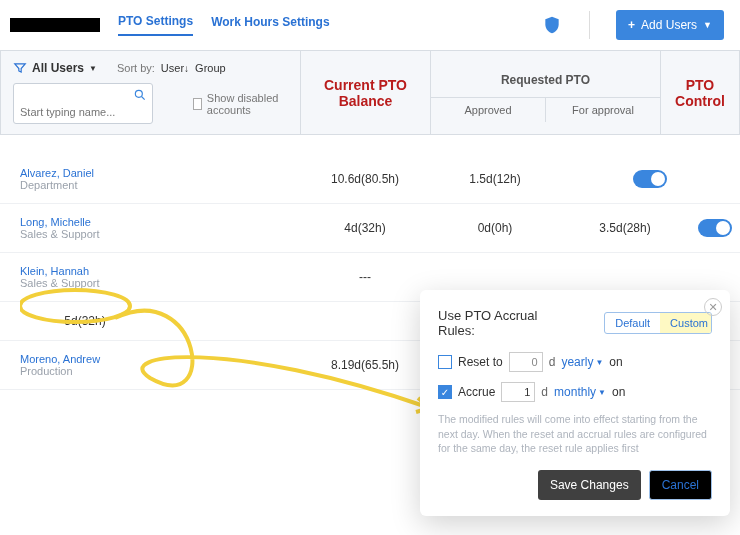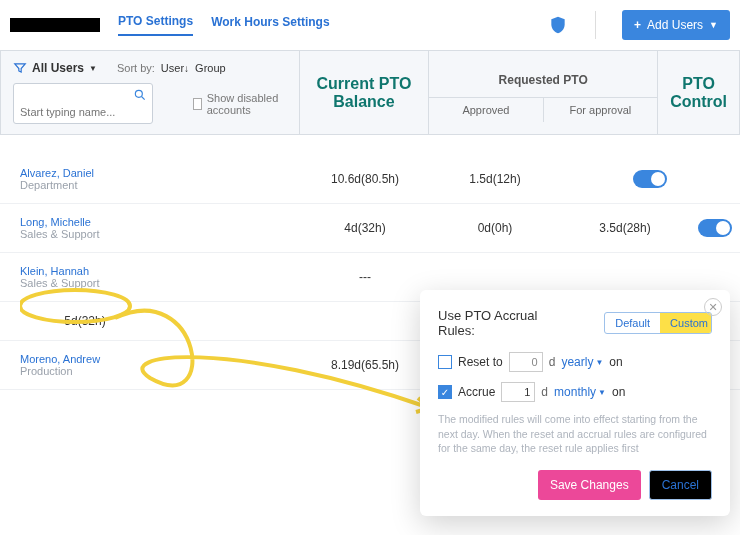--- a/index.html
+++ b/index.html
@@ -1,18 +1,18 @@
 <!DOCTYPE html>
 <html><head>
 <meta charset="utf-8">
 <style>
   * { box-sizing: border-box; margin: 0; padding: 0; }
   body { font-family: -apple-system, Helvetica, Arial, sans-serif; font-size: 12px; color: #333; background: #fff; width: 740px; height: 535px; overflow: hidden; position: relative; }
 
-  .topbar { display: flex; align-items: center; padding: 10px 10px 0 10px; gap: 18px; justify-content: space-between; }
+  .topbar { display: flex; align-items: center; padding: 10px 16px 0 10px; gap: 18px; justify-content: space-between; }
   .topbar .blk { width: 90px; height: 14px; background: #000; }
   .topbar .tab { font-size: 12px; font-weight: 600; cursor: pointer; padding-bottom: 6px; }
   .topbar .tab.active { color: #2a72d4; border-bottom: 2px solid #2a72d4; }
   .topbar .tab.other { color: #2a72d4; }
   .topbar .spacer { flex: 1; }
   .shield { width: 22px; height: 22px; display: flex; align-items: center; justify-content: center; }
   .divider-v { width: 1px; height: 28px; background: #ddd; margin: 0 8px; }
   .add-btn { background: #3a86de; color: #fff; border: none; padding: 8px 12px; border-radius: 3px; font-size: 12px; display: flex; align-items: center; gap: 6px; cursor: pointer; }
   .add-btn .plus { font-weight: bold; }
   .add-btn .chev { font-size: 9px; }
@@ -26,21 +26,21 @@
   .funnel { width: 14px; height: 14px; }
   .sortby { color: #777; font-size: 11px; display: flex; align-items: center; gap: 6px; }
   .sortby .opt { color: #333; cursor: pointer; }
   .fb-left-row2 { display: flex; align-items: center; gap: 12px; }
   .searchwrap { position: relative; flex: 0 0 140px; }
   .search { width: 100%; border: 1px solid #c9d0d9; border-radius: 3px; padding: 22px 24px 5px 6px; font-size: 11px; color: #888; }
   .searchwrap .mag { position: absolute; right: 6px; top: 5px; color: #3a86de; }
   .chk-wrap { display: flex; align-items: center; gap: 5px; color: #777; font-size: 11px; padding-left: 28px; }
   .chk { width: 12px; height: 12px; border: 1px solid #aaa; background: #fff; cursor: pointer; }
 
-  .fb-hdr { text-align: center; color: #0f766e; font-weight: 600; font-size: 16px; }
+  .fb-hdr { text-align: center; color: #b91c1c; font-weight: 600; font-size: 14px; }
   .fb-current { width: 130px; align-items: center; }
   .fb-req { width: 230px; padding: 0 !important; }
   .fb-req .top { padding: 10px; text-align: center; font-weight: 600; color: #555; border-bottom: 1px solid #d8dde3; }
   .fb-req .bot { display: flex; }
   .fb-req .bot > div { flex: 1; text-align: center; padding: 6px; font-size: 11px; color: #666; border-right: 1px solid #d8dde3; }
   .fb-req .bot > div:last-child { border-right: none; }
   .fb-ctrl { flex: 1; align-items: flex-start; }
 
   .rows { margin-top: 20px; }
   .row { display: flex; align-items: center; padding: 12px 0 12px 20px; border-bottom: 1px solid #eef0f3; }
@@ -51,32 +51,32 @@
   .row .togcol { flex: 1; display: flex; justify-content: center; }
   .toggle { width: 34px; height: 18px; background: #3a86de; border-radius: 10px; position: relative; cursor: pointer; }
   .toggle::after { content: ''; position: absolute; right: 2px; top: 2px; width: 14px; height: 14px; background: #fff; border-radius: 50%; }
 
   .popup { position: absolute; right: 10px; top: 290px; width: 310px; background: #fff; border-radius: 6px; box-shadow: 0 8px 30px rgba(0,0,0,0.18); padding: 18px 18px 16px 18px; }
   .popup .close { position: absolute; right: 8px; top: 8px; width: 18px; height: 18px; border: 1px solid #ccc; border-radius: 50%; display: flex; align-items: center; justify-content: center; color: #999; font-size: 11px; cursor: pointer; }
   .popup .hdr { display: flex; align-items: center; justify-content: space-between; margin-bottom: 14px; gap: 35px; }
   .popup .ttl { font-size: 13px; color: #333; }
   .seg { display: flex; border: 1px solid #9ec1ea; border-radius: 3px; overflow: hidden; font-size: 11px; }
   .seg > div { padding: 4px 10px; cursor: pointer; color: #2a72d4; }
-  .seg > div.sel { background: #fde047; }
+  .seg > div.sel { background: #fef9c3; }
   .rule { display: flex; align-items: center; gap: 6px; font-size: 12px; color: #333; margin-bottom: 10px; }
   .rule .box { width: 14px; height: 14px; border: 1px solid #3a86de; display: flex; align-items: center; justify-content: center; cursor: pointer; }
   .rule .box.checked { background: #3a86de; color: #fff; font-size: 10px; }
   .rule .num { width: 34px; border: 1px solid #ccc; text-align: right; padding: 3px 4px; font-size: 11px; color: #888; }
   .rule .num.on { color: #333; }
   .rule .unit { color: #666; }
   .rule .sel { color: #2a72d4; cursor: pointer; display: flex; align-items: center; gap: 2px; }
   .rule .sel .tri { font-size: 8px; }
   .note { color: #aeb4bd; font-size: 10.5px; line-height: 1.4; margin: 6px 0 14px 0; }
   .btns { display: flex; gap: 8px; justify-content: flex-end; }
-  .btn-primary { background: #ec4899; color: #fff; border: none; padding: 7px 12px; border-radius: 3px; font-size: 12px; cursor: pointer; }
+  .btn-primary { background: #404040; color: #fff; border: none; padding: 7px 12px; border-radius: 3px; font-size: 12px; cursor: pointer; }
   .btn-sec { background: #000000; color: #2a72d4; border: 1px solid #9ec1ea; padding: 7px 12px; border-radius: 3px; font-size: 12px; cursor: pointer; }
 
   .annot { position: absolute; left: 20px; top: 288px; width: 420px; height: 150px; pointer-events: none; }
 </style>
 </head>
 <body>
 
 <div class="topbar">
   <div class="blk"></div>
   <div class="tab active">PTO Settings</div>

